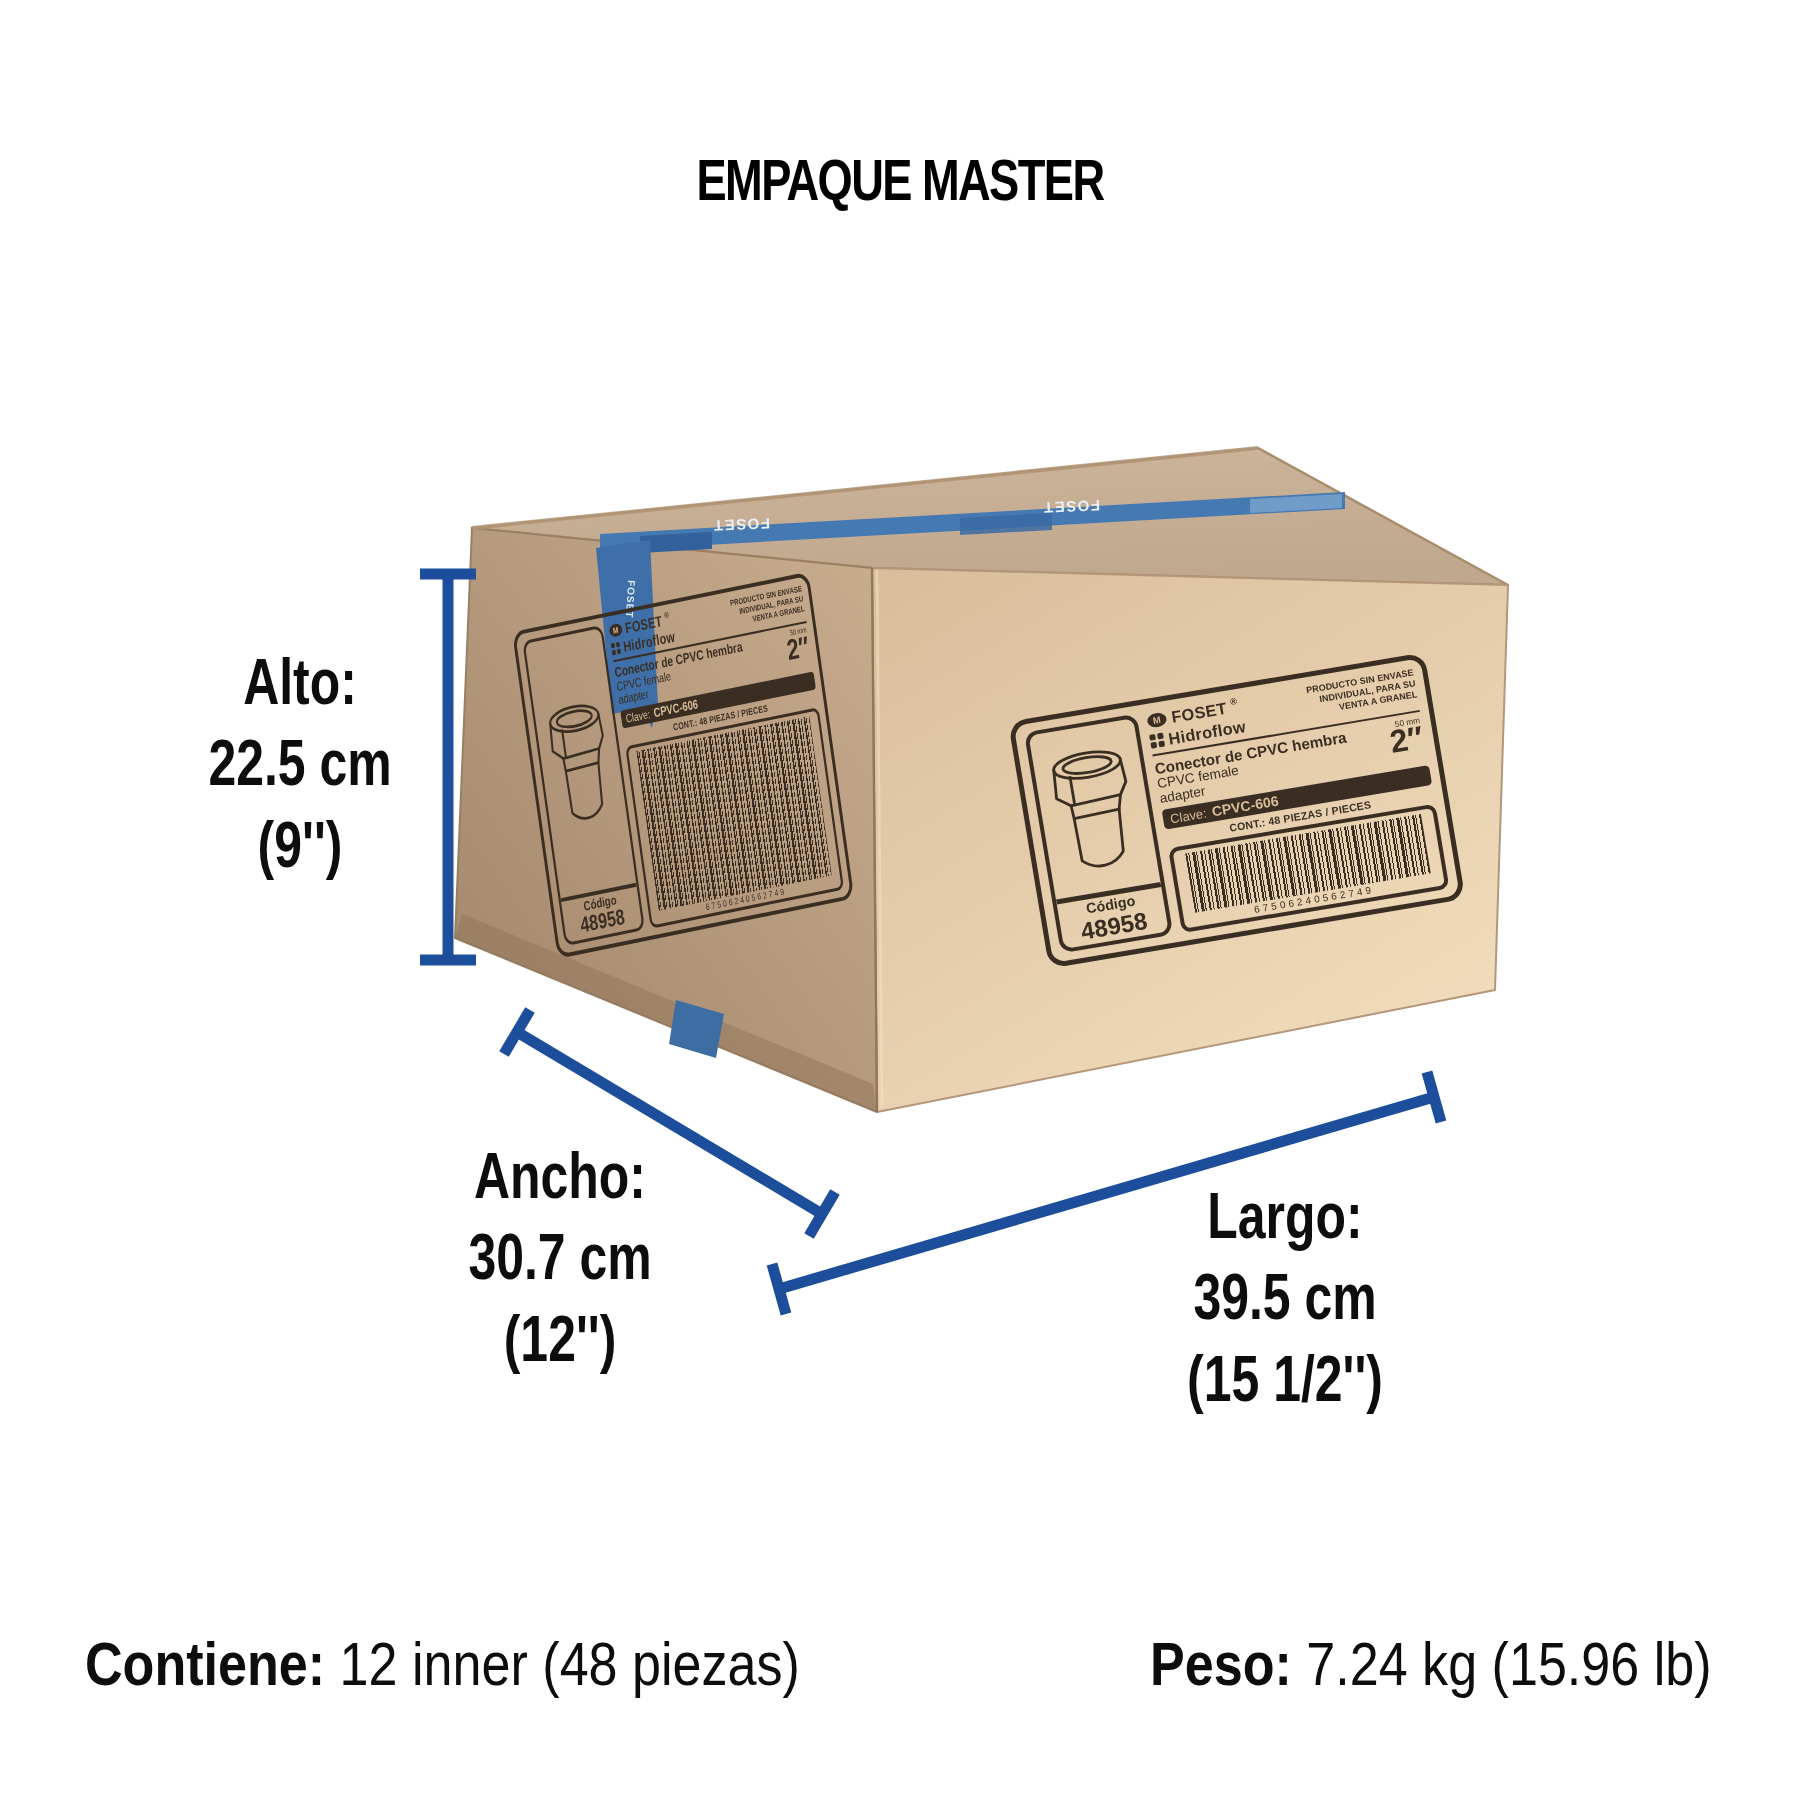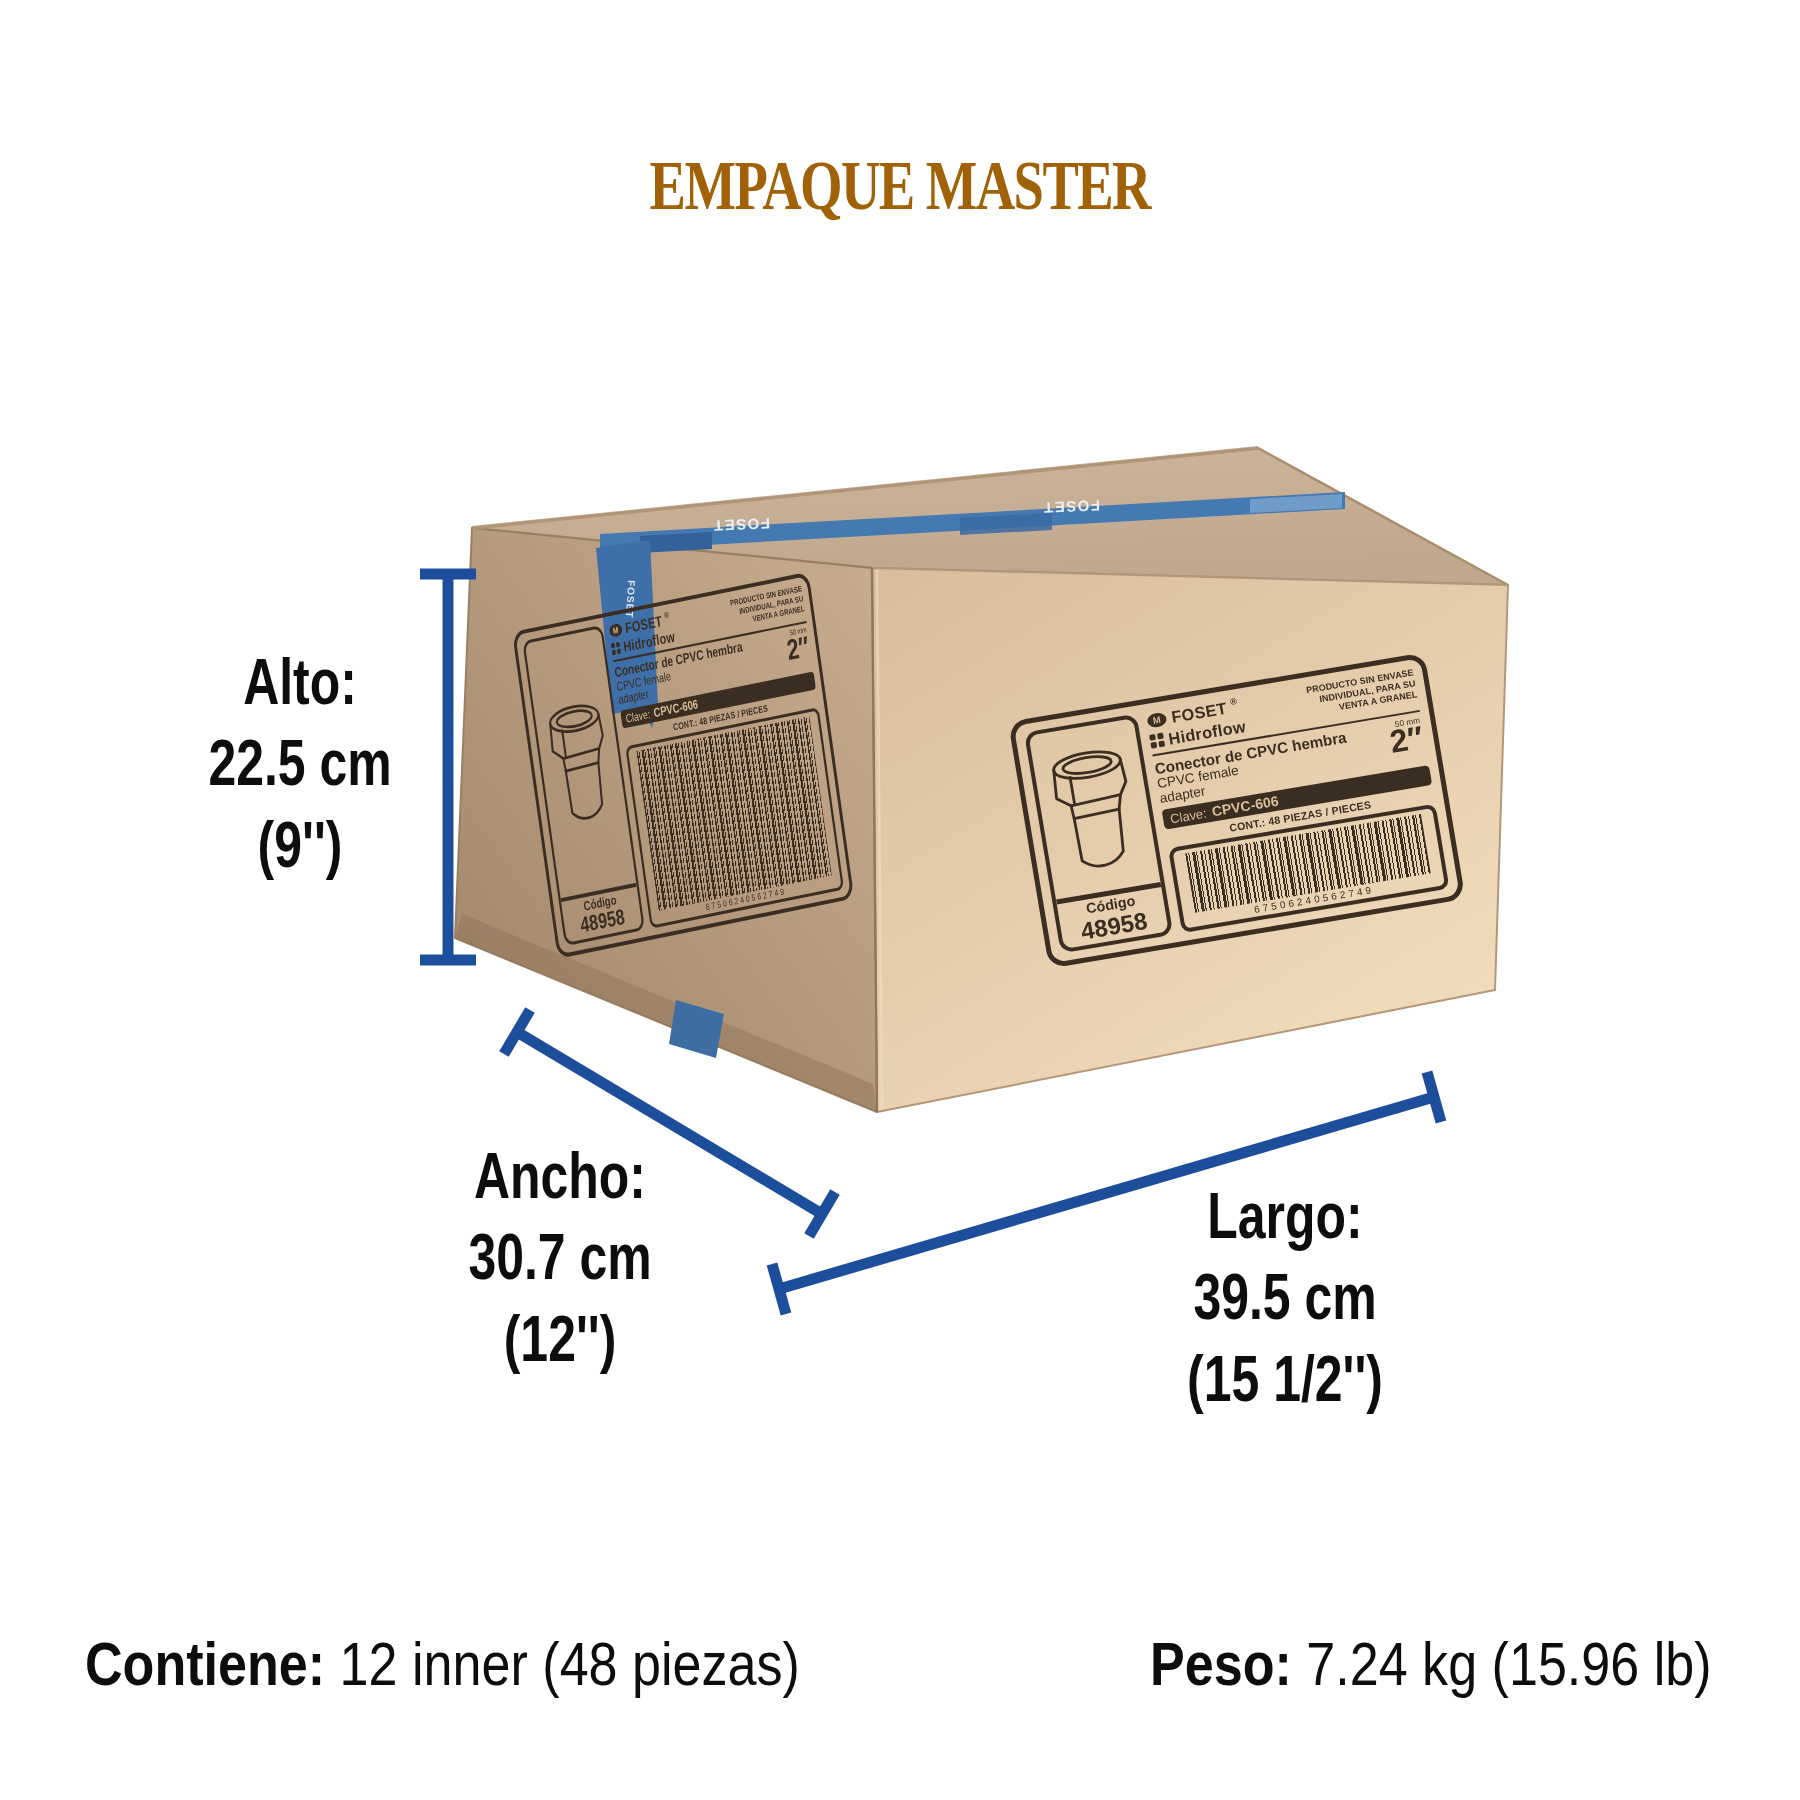--- a/index.html
+++ b/index.html
@@ -4,21 +4,21 @@
 <style>
   html,body{margin:0;padding:0;background:#ffffff;}
   body{width:1800px;height:1800px;position:relative;overflow:hidden;
        font-family:"Liberation Sans", sans-serif;}
   :root{
     --ink:#3a2e22;
     --blue:#1d4e9b;
     --knock:#d9be99;
   }
   .title{position:absolute;left:0;top:146px;width:100%;text-align:center;
-         font-size:70px;font-weight:700;color:#a16207;letter-spacing:-2px;font-family:Liberation Serif, serif;}
+         font-size:58px;font-weight:700;color:#000000;letter-spacing:-2px;}
   .title>span{display:inline-block;transform:scaleX(0.78);}
   .stage-svg{position:absolute;left:0;top:0;z-index:1;}
 
   
   .dim{position:absolute;text-align:center;font-weight:700;color:#0d0d0d;
        font-size:64px;line-height:1.27;transform:scaleX(0.78);transform-origin:50% 0;z-index:3;}
   .dim div{white-space:nowrap;}
   .dim-alto{left:130px;top:642px;width:340px;}
   .dim-ancho{left:390px;top:1136px;width:340px;}
   .dim-largo{left:1115px;top:1176px;width:340px;}

